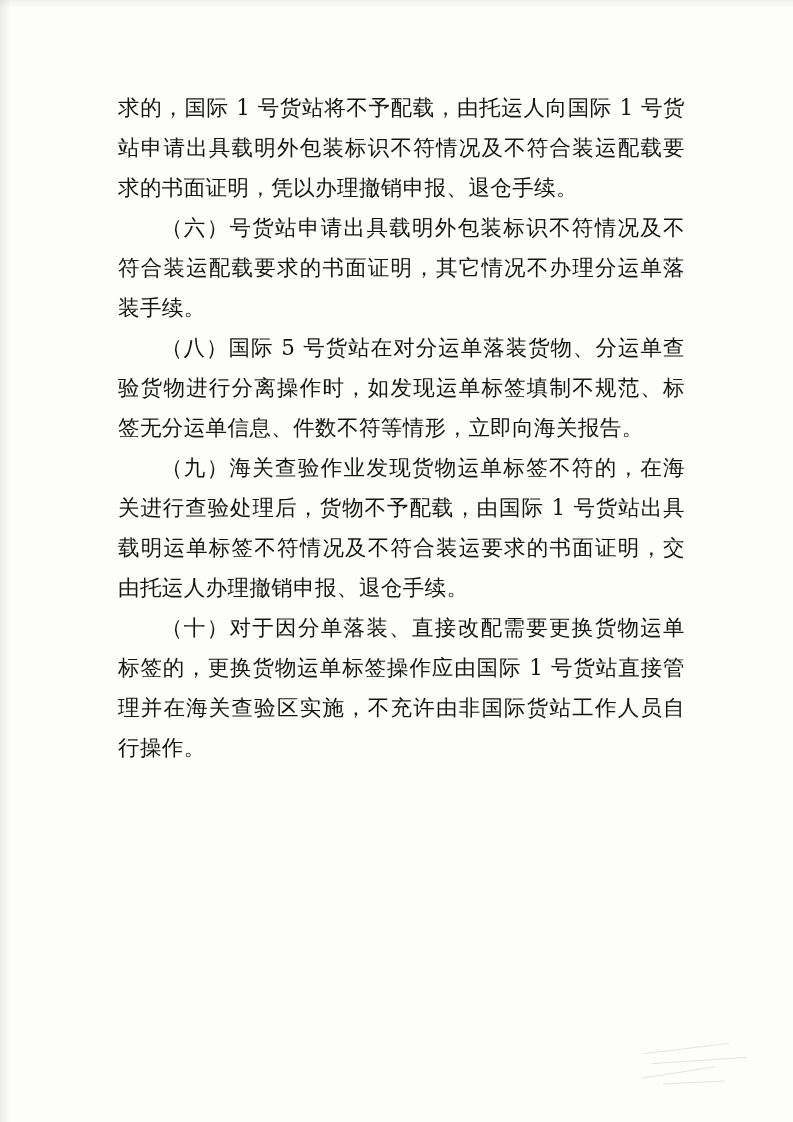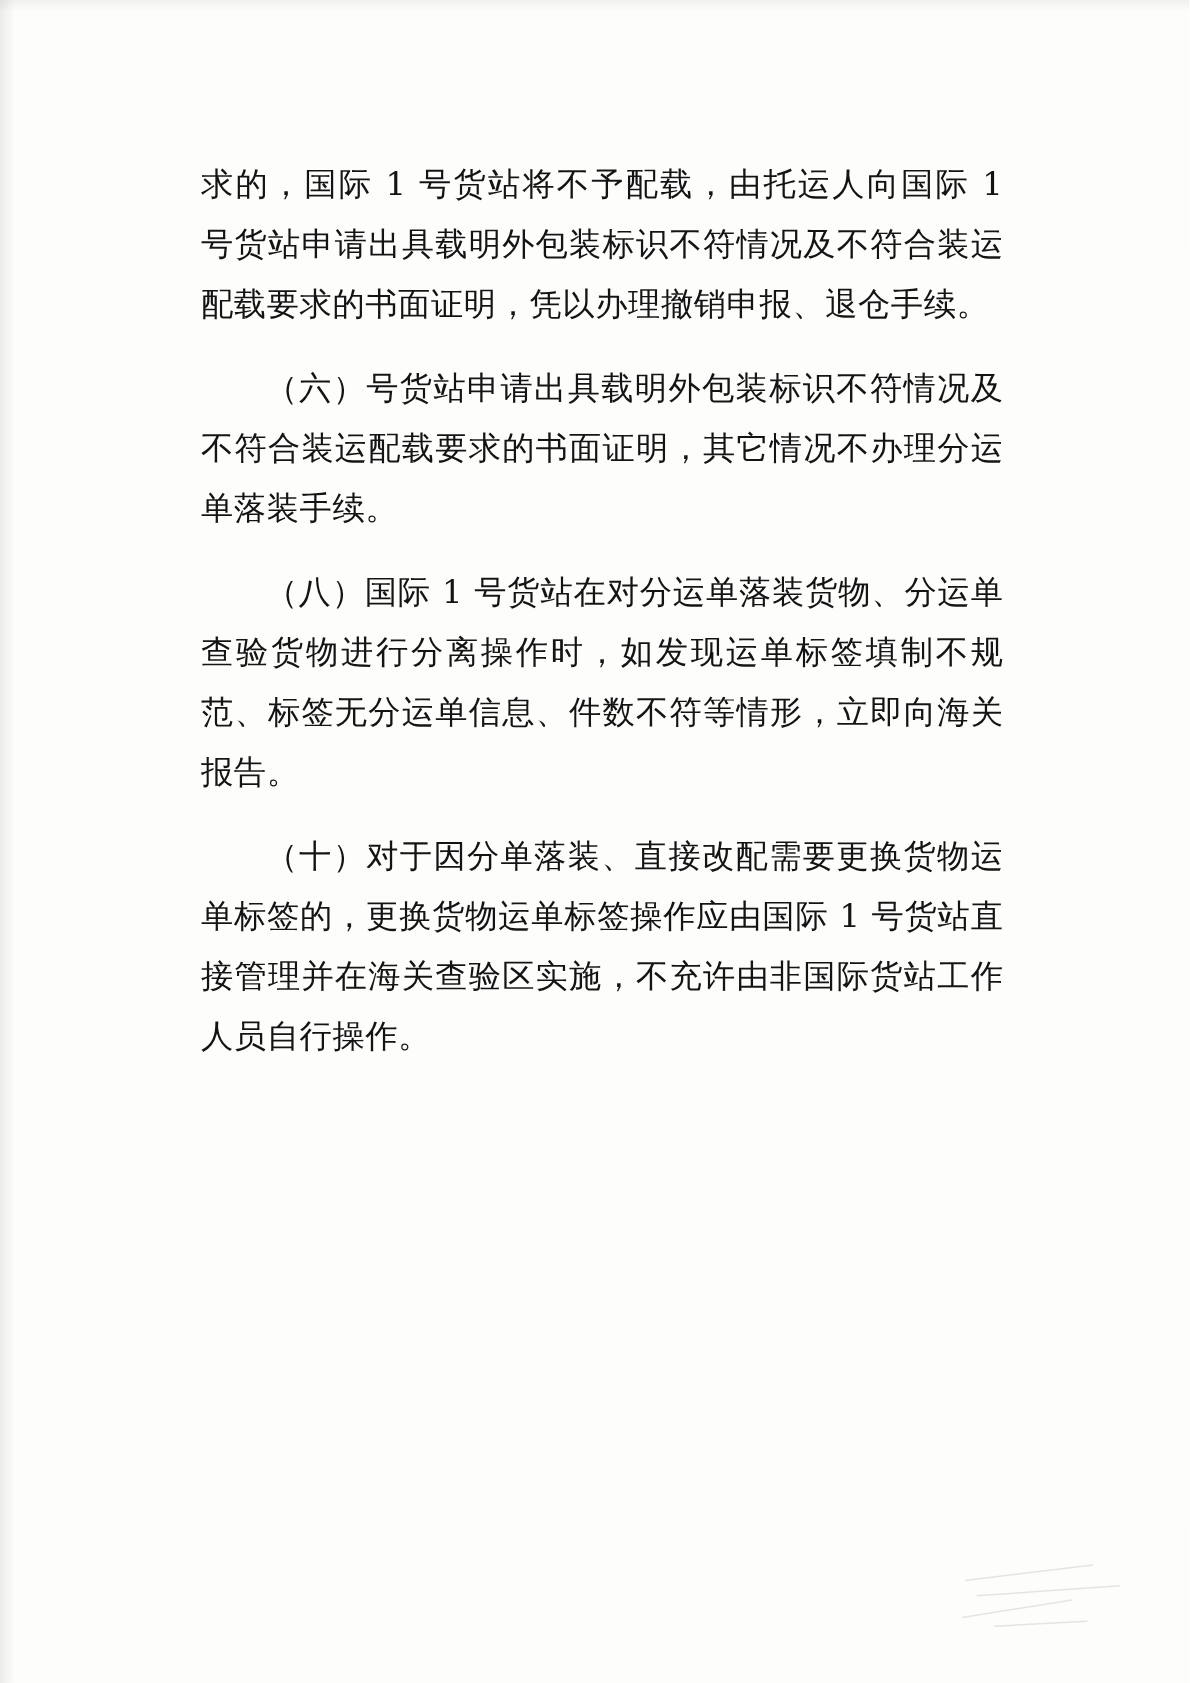--- a/index.html
+++ b/index.html
@@ -24,21 +24,21 @@
   }
   .doc-body {
     font-size: 21.5px;
     line-height: 40px;
     text-align: justify;
     text-justify: inter-ideograph;
     letter-spacing: 0.4px;
     color: #141414;
   }
   p {
-    margin: 16px;
+    margin: 0;
   }
   p.indent {
     text-indent: 2em;
   }
   p.cont {
     text-indent: 0;
   }
   .watermark {
     position: absolute;
     right: 38px;
@@ -75,21 +75,22 @@
 </head>
 <body>
 
 <div class="page">
   <div class="edge-shadow-top"></div>
   <div class="edge-shadow-left"></div>
 
   <div class="doc-body">
     <p class="cont">求的，国际 1 号货站将不予配载，由托运人向国际 1 号货站申请出具载明外包装标识不符情况及不符合装运配载要求的书面证明，凭以办理撤销申报、退仓手续。</p>
     <p class="indent">（六）号货站申请出具载明外包装标识不符情况及不符合装运配载要求的书面证明，其它情况不办理分运单落装手续。</p>
-    <p class="indent">（八）国际 1 号货站在对分运单落装货物、分运单查验货物进行分离操作时，如发现运单标签填制不规范、标签无分运单信息、件数不符等情形，立即向海关报告。</p>
+    <p class="indent">（八）国际 5 号货站在对分运单落装货物、分运单查验货物进行分离操作时，如发现运单标签填制不规范、标签无分运单信息、件数不符等情形，立即向海关报告。</p>
+    <p class="indent">（九）海关查验作业发现货物运单标签不符的，在海关进行查验处理后，货物不予配载，由国际 1 号货站出具载明运单标签不符情况及不符合装运要求的书面证明，交由托运人办理撤销申报、退仓手续。</p>
     <p class="indent">（十）对于因分单落装、直接改配需要更换货物运单标签的，更换货物运单标签操作应由国际 1 号货站直接管理并在海关查验区实施，不充许由非国际货站工作人员自行操作。</p>
 
   </div>
 
   <div class="watermark">
     <div class="wm-line wm1"></div>
     <div class="wm-line wm2"></div>
     <div class="wm-line wm3"></div>
     <div class="wm-line wm4"></div>
   </div>

